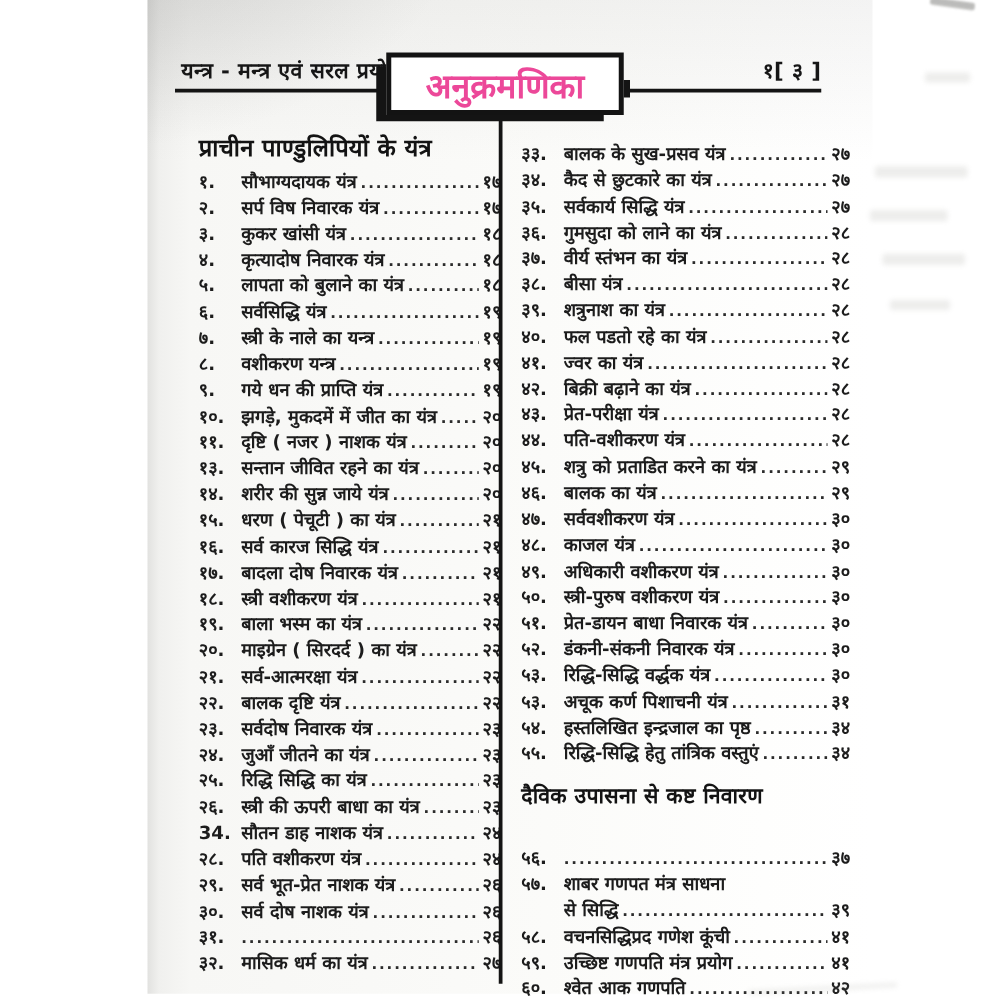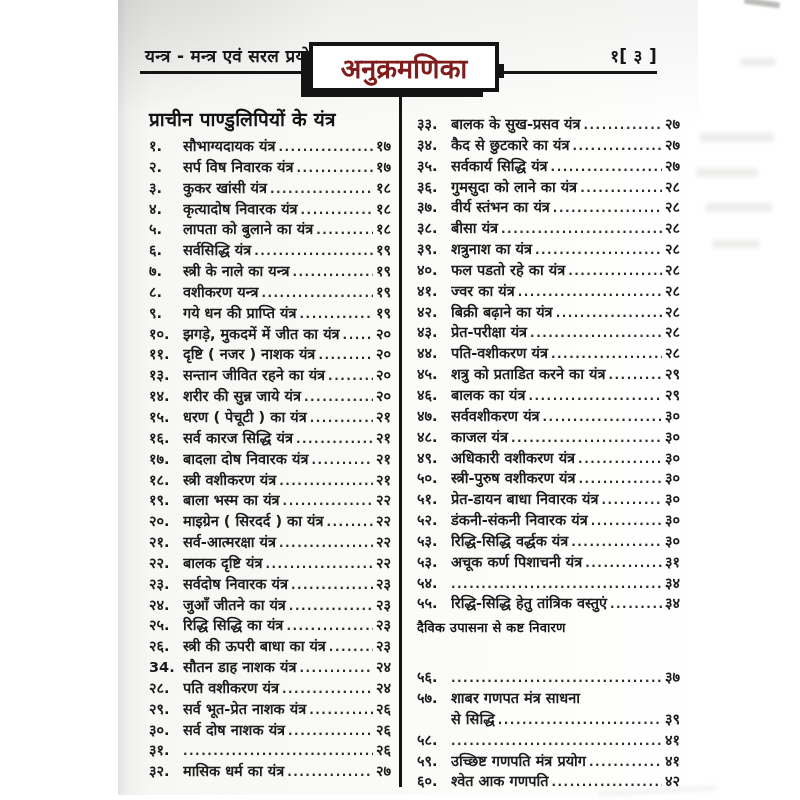--- a/index.html
+++ b/index.html
@@ -30,35 +30,35 @@
   }
   .header-rule{position:absolute;left:22px;top:71px;width:517px;height:3px;background:#141414;}
 
   
   .title-shadow{position:absolute;left:183px;top:53px;width:182px;height:44px;background:#141414;z-index:2;}
   .title-tab{position:absolute;left:372px;top:64px;width:14px;height:14px;background:#141414;z-index:2;}
   .title-box{
     position:absolute;left:191px;top:42px;width:182px;height:42px;z-index:3;
     background:#ffffff;border:4px solid #131313;
     display:flex;align-items:center;justify-content:center;
-    font-size:27px;font-weight:bold;color:#7f1d1d;white-space:nowrap;
+    font-size:27px;font-weight:bold;color:#ec4899;white-space:nowrap;
   }
 
   
   .divider{position:absolute;left:281px;top:95px;width:3px;height:692px;background:#141414;z-index:1;}
 
   
   .col{position:absolute;top:106px;color:#1c1c1c;}
-  .col-left{left:31px;width:251px;}
+  .col-left{left:41px;width:251px;}
   .col-right{left:299px;width:272px;}
   .sec-title{
     font-size:19px;font-weight:bold;color:#131313;white-space:nowrap;
     height:26px;line-height:26px;letter-spacing:0.2px;
   }
-  .sec-title-right{margin-top:0;font-size:13px;height:27px;line-height:27px;}
+  .sec-title-right{margin-top:10px;font-size:17px;height:27px;line-height:27px;}
   .list{display:block;margin-top:26px;}
   .col-left .list{margin-top:4px;}
   .col-right .list-top{margin-top:8px;}
 
   .row{
     display:flex;align-items:baseline;height:20.85px;line-height:20.85px;
     font-size:14.5px;font-weight:bold;white-space:nowrap;overflow:hidden;
   }
   .num{flex:0 0 34px;}
   .title-t{flex:0 1 auto;overflow:hidden;padding-right:3px;}
@@ -416,20 +416,21 @@
             <span class="pg">३०</span>
           </div>
           <div class="row">
             <span class="num">५३.</span>
             <span class="title-t">अचूक कर्ण पिशाचनी यंत्र</span>
             <span class="dots"></span>
             <span class="pg">३१</span>
           </div>
           <div class="row">
             <span class="num">५४.</span>
+            <span class="title-t">हस्तलिखित इन्द्रजाल का पृष्ठ</span>
             <span class="dots"></span>
             <span class="pg">३४</span>
           </div>
           <div class="row">
             <span class="num">५५.</span>
             <span class="title-t">रिद्धि-सिद्धि हेतु तांत्रिक वस्तुएं</span>
             <span class="dots"></span>
             <span class="pg">३४</span>
           </div>
         </div>
@@ -445,20 +446,21 @@
             <span class="title-t">शाबर गणपत मंत्र साधना</span>
           </div>
           <div class="row">
             <span class="num"></span>
             <span class="title-t">से सिद्धि</span>
             <span class="dots"></span>
             <span class="pg">३९</span>
           </div>
           <div class="row">
             <span class="num">५८.</span>
+            <span class="title-t">वचनसिद्धिप्रद गणेश कूंची</span>
             <span class="dots"></span>
             <span class="pg">४१</span>
           </div>
           <div class="row">
             <span class="num">५९.</span>
             <span class="title-t">उच्छिष्ट गणपति मंत्र प्रयोग</span>
             <span class="dots"></span>
             <span class="pg">४१</span>
           </div>
           <div class="row">

